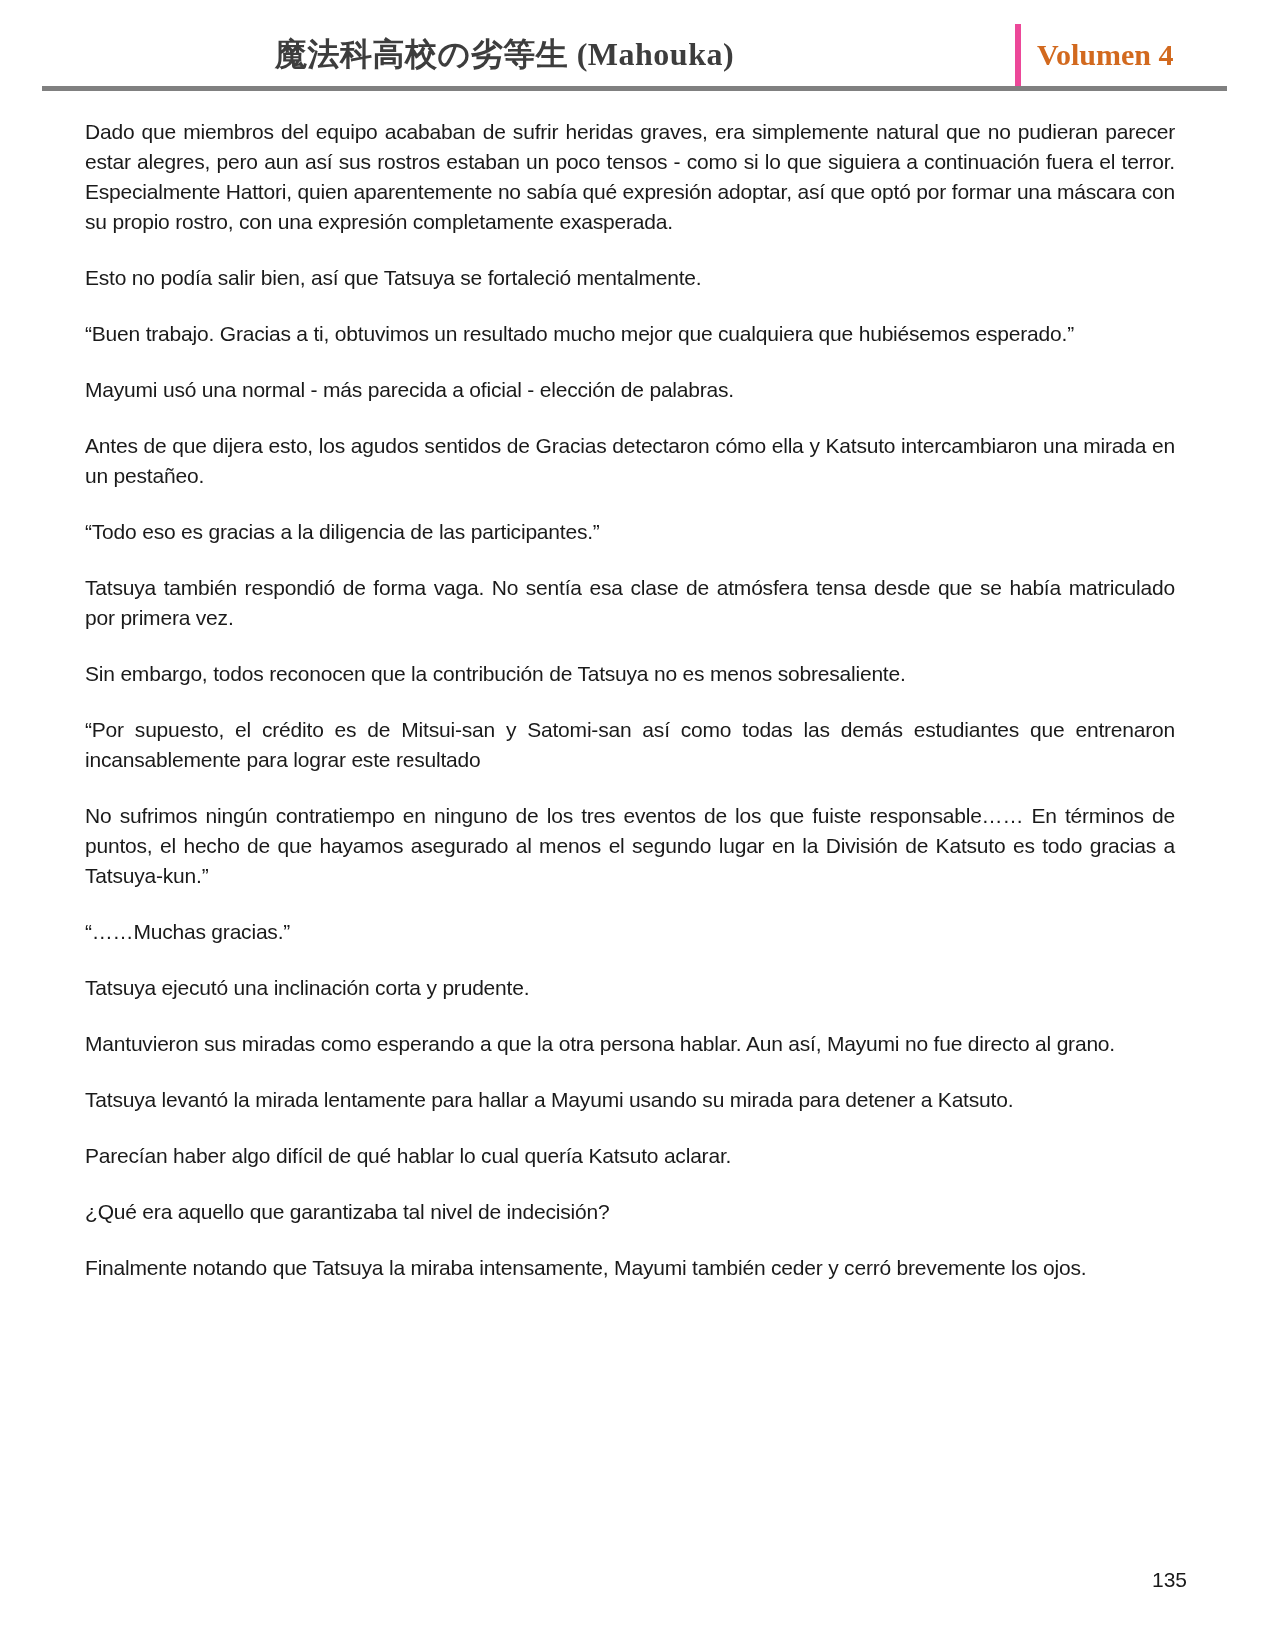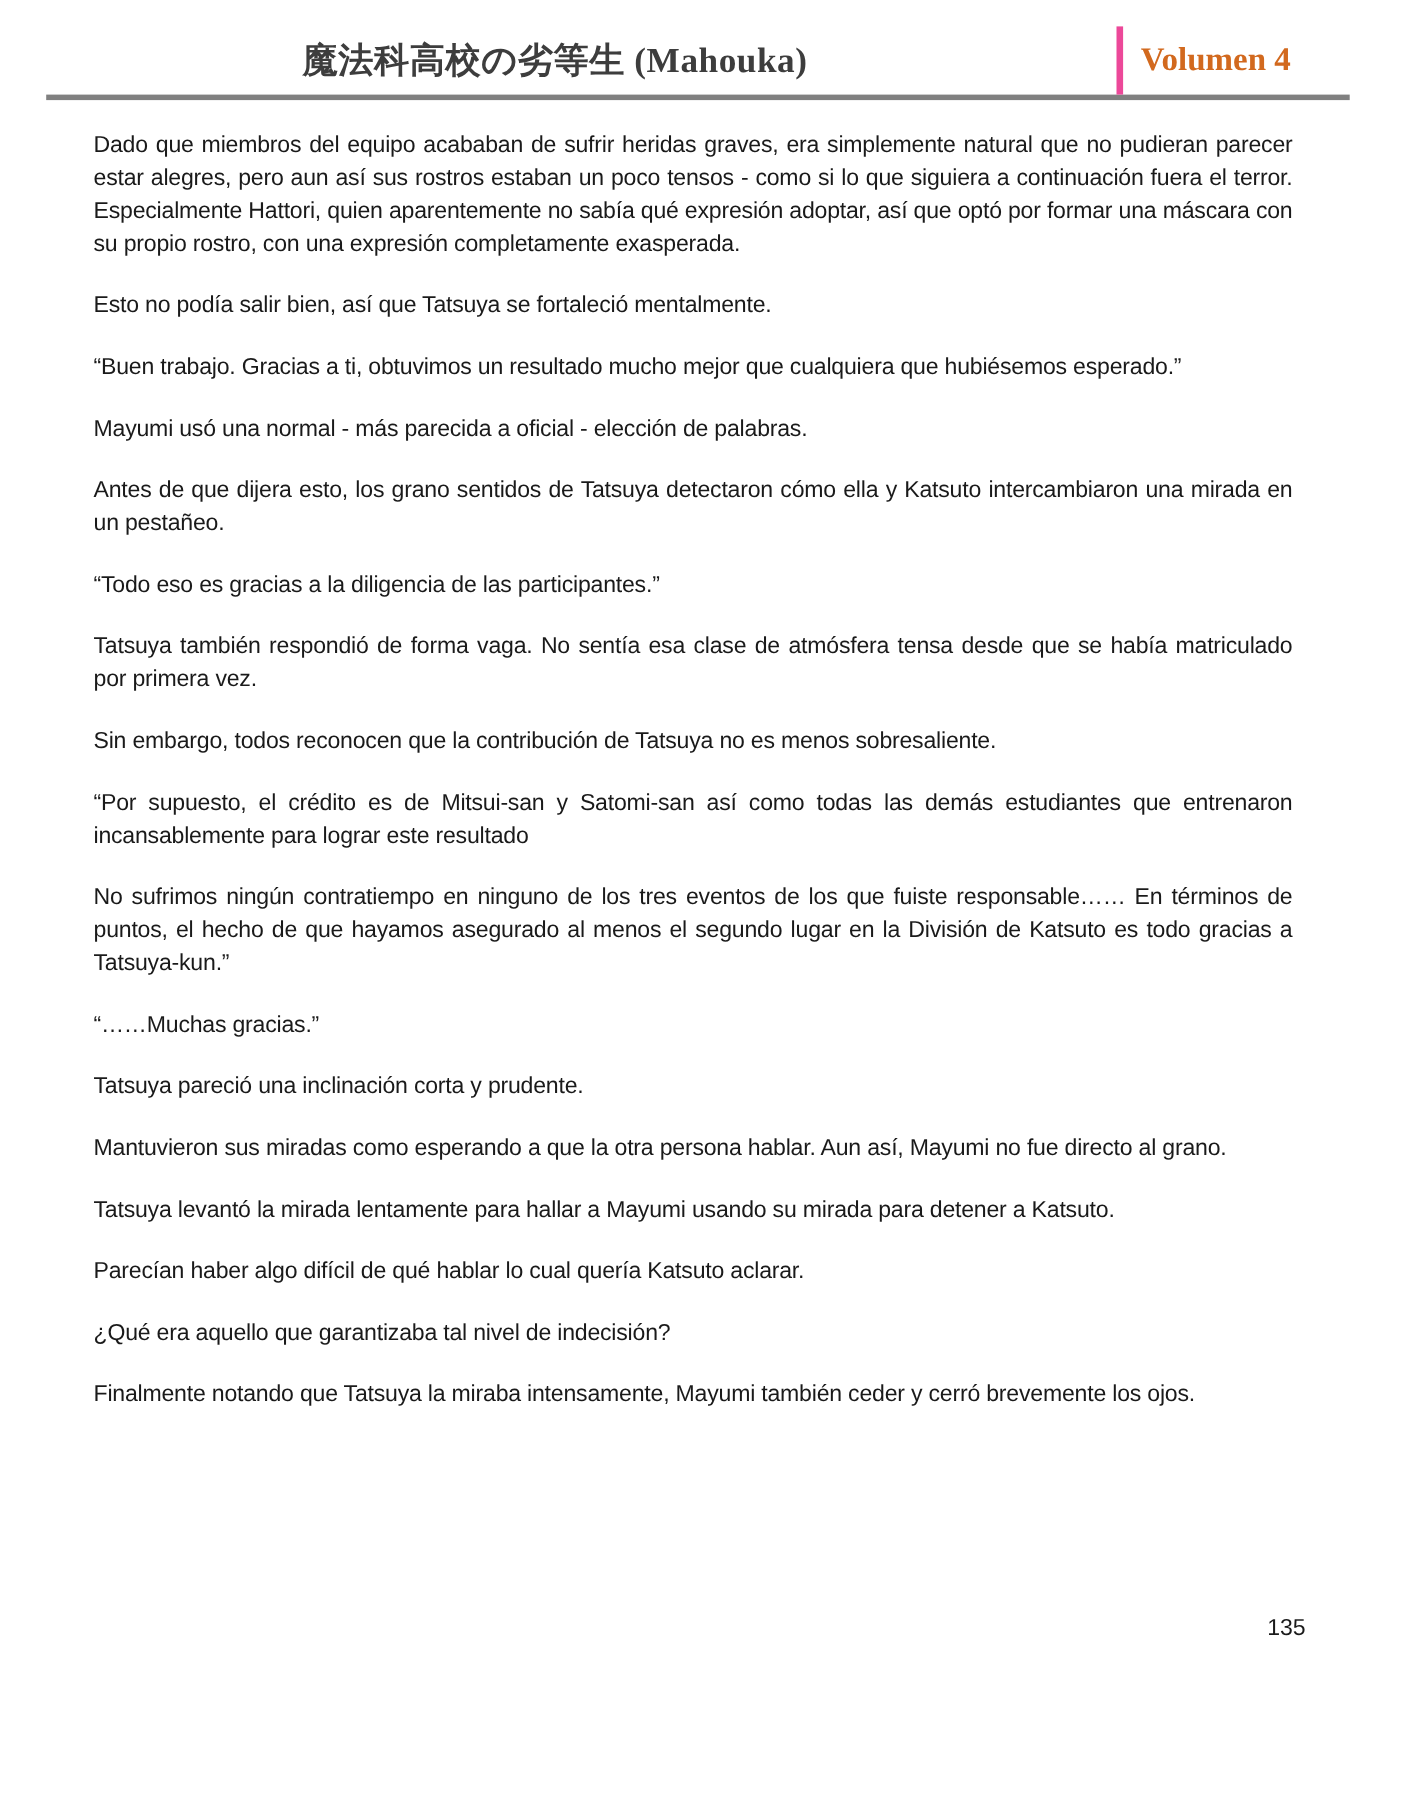--- a/index.html
+++ b/index.html
@@ -52,21 +52,21 @@
     font-size: 21px;
     line-height: 30px;
     letter-spacing: -0.2px;
   }
   .content p {
     margin: 0 12px 26px 0;
     text-align: justify;
   }
   .page-number {
     position: absolute;
-    top: 1468px;
+    top: 1568px;
     right: 88px;
     font-size: 21px;
     color: #1a1a1a;
   }
 </style>
 </head>
 <body>
 
 <div>
 
@@ -75,28 +75,28 @@
     <div class="header-volume">Volumen 4</div>
   </div>
 
   <div class="header-rule"></div>
 
   <div class="content">
     <p>Dado que miembros del equipo acababan de sufrir heridas graves, era simplemente natural que no pudieran parecer estar alegres, pero aun así sus rostros estaban un poco tensos - como si lo que siguiera a continuación fuera el terror. Especialmente Hattori, quien aparentemente no sabía qué expresión adoptar, así que optó por formar una máscara con su propio rostro, con una expresión completamente exasperada.</p>
     <p>Esto no podía salir bien, así que Tatsuya se fortaleció mentalmente.</p>
     <p>“Buen trabajo. Gracias a ti, obtuvimos un resultado mucho mejor que cualquiera que hubiésemos esperado.”</p>
     <p>Mayumi usó una normal - más parecida a oficial - elección de palabras.</p>
-    <p>Antes de que dijera esto, los grano sentidos de Tatsuya detectaron cómo ella y Katsuto intercambiaron una mirada en un pestañeo.</p>
+    <p>Antes de que dijera esto, los agudos sentidos de Gracias detectaron cómo ella y Katsuto intercambiaron una mirada en un pestañeo.</p>
     <p>“Todo eso es gracias a la diligencia de las participantes.”</p>
     <p>Tatsuya también respondió de forma vaga. No sentía esa clase de atmósfera tensa desde que se había matriculado por primera vez.</p>
     <p>Sin embargo, todos reconocen que la contribución de Tatsuya no es menos sobresaliente.</p>
     <p>“Por supuesto, el crédito es de Mitsui-san y Satomi-san así como todas las demás estudiantes que entrenaron incansablemente para lograr este resultado</p>
     <p>No sufrimos ningún contratiempo en ninguno de los tres eventos de los que fuiste responsable…… En términos de puntos, el hecho de que hayamos asegurado al menos el segundo lugar en la División de Katsuto es todo gracias a Tatsuya-kun.”</p>
     <p>“……Muchas gracias.”</p>
-    <p>Tatsuya pareció una inclinación corta y prudente.</p>
+    <p>Tatsuya ejecutó una inclinación corta y prudente.</p>
     <p>Mantuvieron sus miradas como esperando a que la otra persona hablar. Aun así, Mayumi no fue directo al grano.</p>
     <p>Tatsuya levantó la mirada lentamente para hallar a Mayumi usando su mirada para detener a Katsuto.</p>
     <p>Parecían haber algo difícil de qué hablar lo cual quería Katsuto aclarar.</p>
     <p>¿Qué era aquello que garantizaba tal nivel de indecisión?</p>
     <p>Finalmente notando que Tatsuya la miraba intensamente, Mayumi también ceder y cerró brevemente los ojos.</p>
   </div>
 
   <div class="page-number">135</div>
 
 </div>

